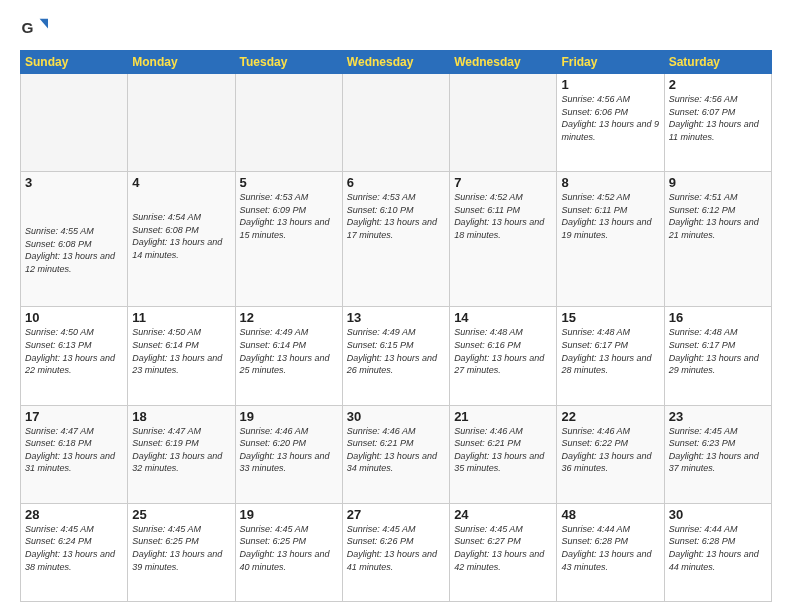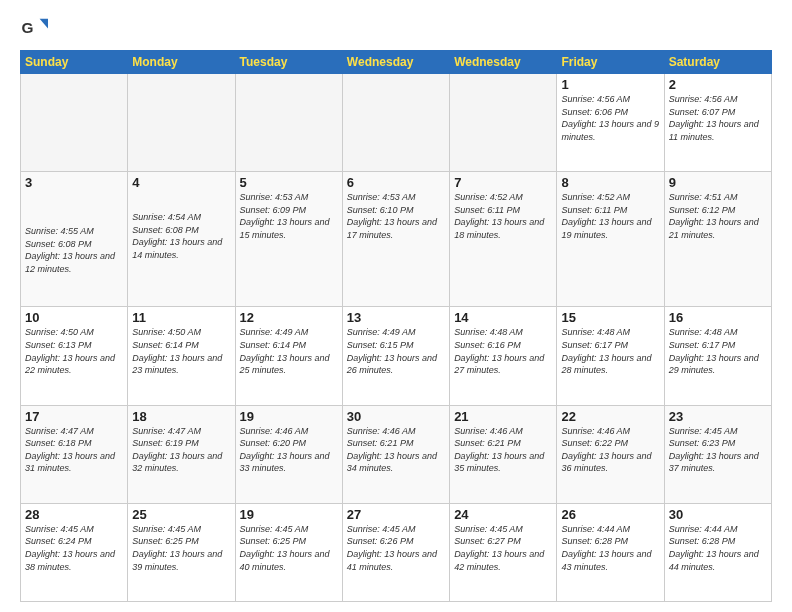--- a/index.html
+++ b/index.html
@@ -312,21 +312,21 @@
 Sunset: 6:26 PM
 Daylight: 13 hours and 41 minutes.</div>
           </td>
           <td>
             <span class="day-number">24</span>
             <div class="day-info" style="white-space: pre-line;">Sunrise: 4:45 AM
 Sunset: 6:27 PM
 Daylight: 13 hours and 42 minutes.</div>
           </td>
           <td>
-            <span class="day-number">26</span>
+            <span class="day-number">48</span>
             <div class="day-info" style="white-space: pre-line;">Sunrise: 4:44 AM
 Sunset: 6:28 PM
 Daylight: 13 hours and 43 minutes.</div>
           </td>
           <td>
             <span class="day-number">30</span>
             <div class="day-info" style="white-space: pre-line;">Sunrise: 4:44 AM
 Sunset: 6:28 PM
 Daylight: 13 hours and 44 minutes.</div>
           </td>

